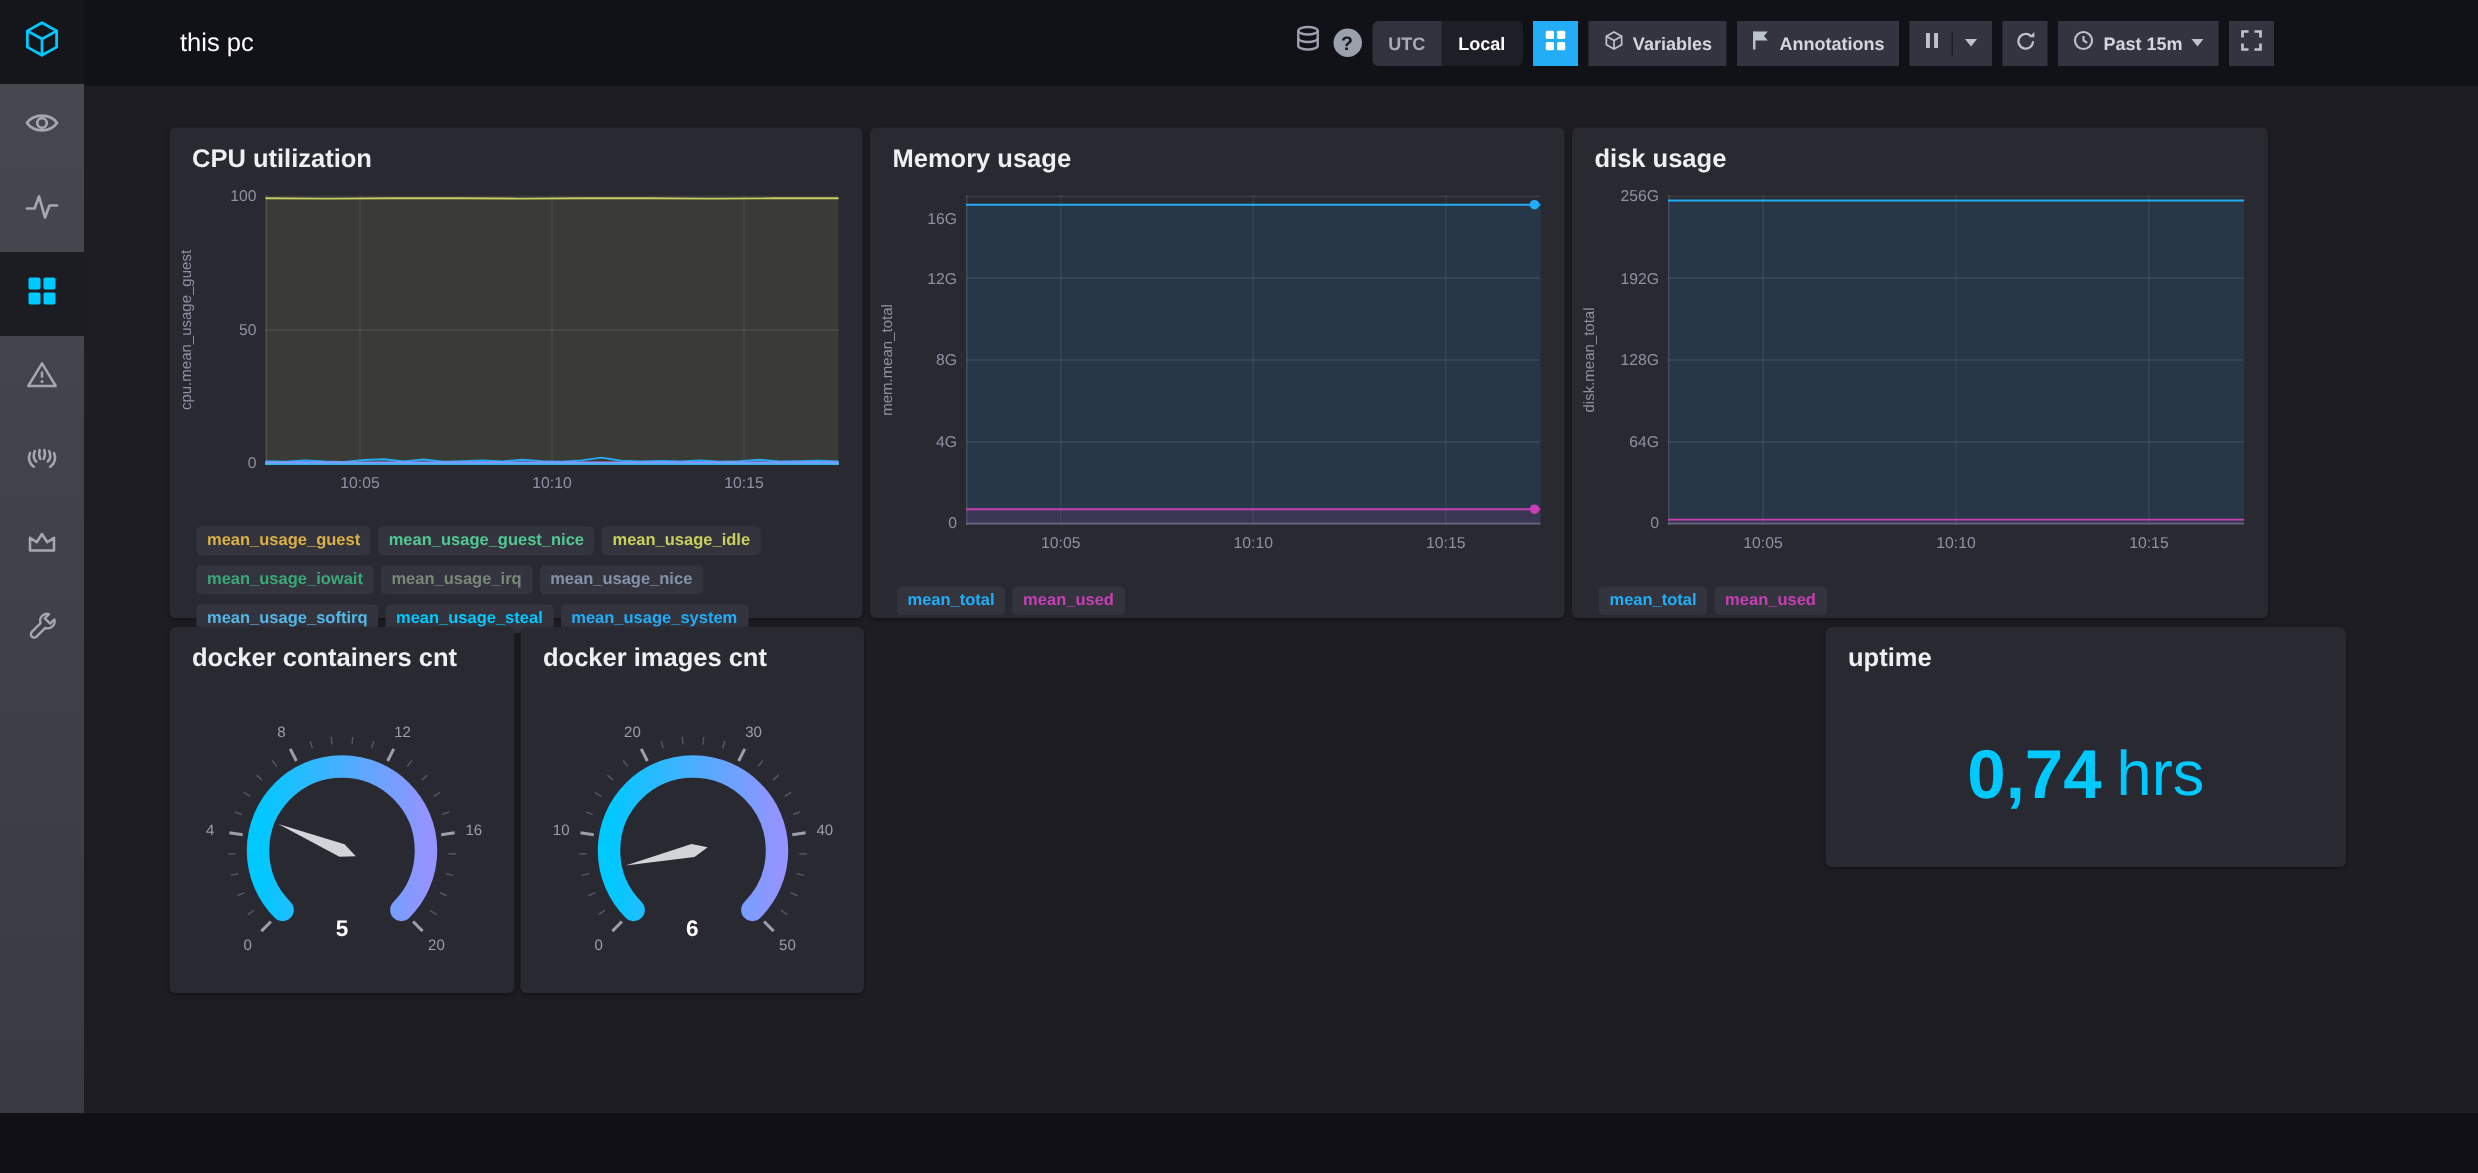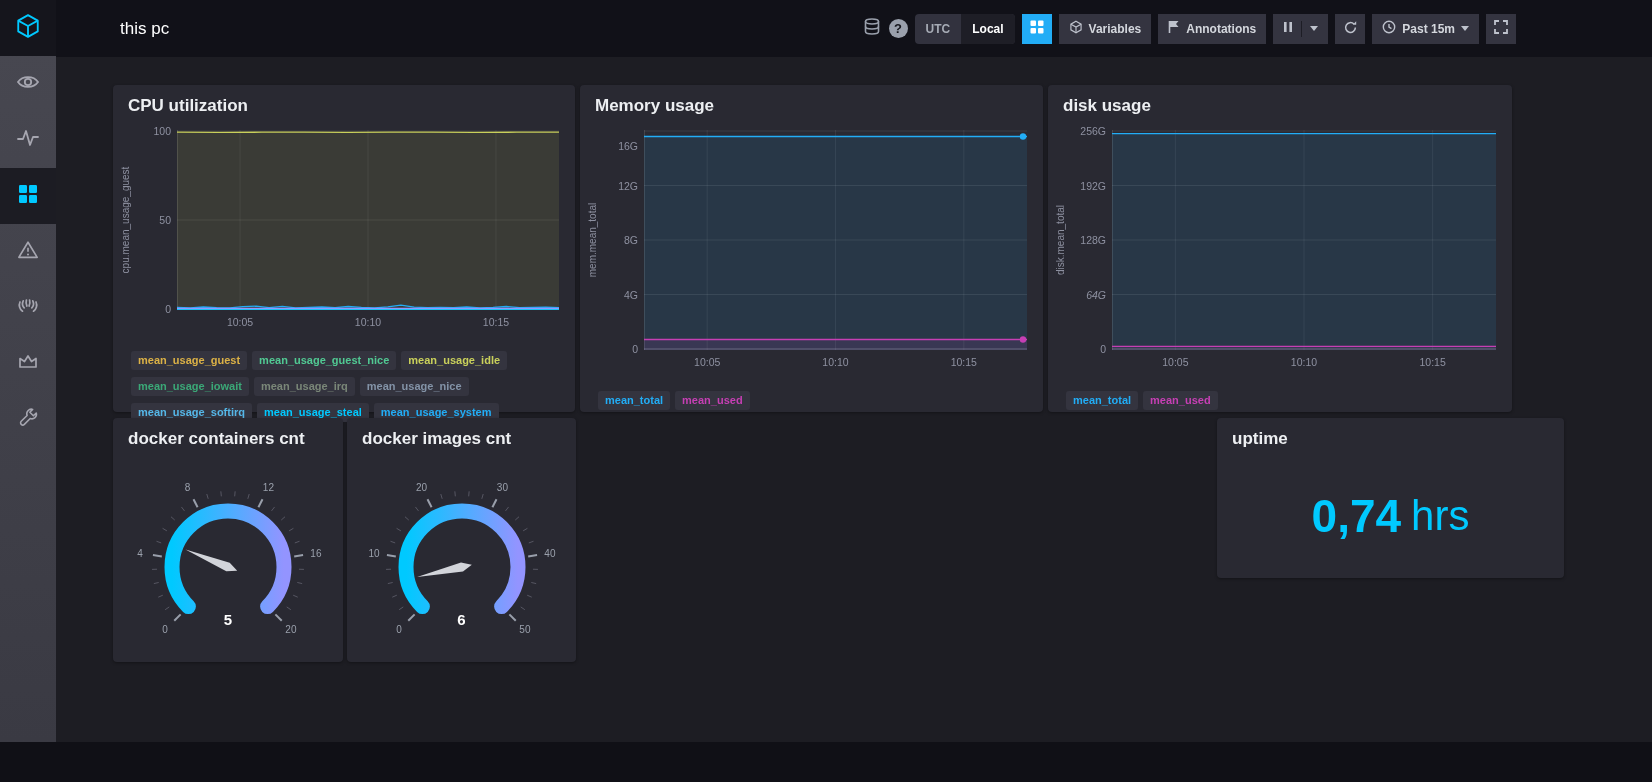--- a/index.html
+++ b/index.html
@@ -324,21 +324,21 @@
           <line x1="63.36" x2="63.36" y1="0" y2="220" stroke="rgba(255,255,255,0.07)"></line>
           <line x1="192" x2="192" y1="0" y2="220" stroke="rgba(255,255,255,0.07)"></line>
           <line x1="320.64" x2="320.64" y1="0" y2="220" stroke="rgba(255,255,255,0.07)"></line>
           <line x1="0.5" x2="0.5" y1="0" y2="220" stroke="rgba(255,255,255,0.12)"></line>
           <path d="M0,220 L0.0,3.6 L384.0,3.6 L384,220 Z" fill="#22ADF6" fill-opacity="0.11" stroke="none"></path>
           <polyline points="0.0,3.6 384.0,3.6" fill="none" stroke="#22ADF6" stroke-width="1.3"></polyline>
           <path d="M0,220 L0.0,216.4 L384.0,216.4 L384,220 Z" fill="#C63FB4" fill-opacity="0.11" stroke="none"></path>
           <polyline points="0.0,216.4 384.0,216.4" fill="none" stroke="#C63FB4" stroke-width="1.3"></polyline>
         </svg>
         <div class="y-tick" style="top: 213px;">0</div>
-        <div class="y-tick" style="top: 158.5px; font-style: italic;">64G</div>
+        <div class="y-tick" style="top: 158.5px;">64G</div>
         <div class="y-tick" style="top: 104px;">128G</div>
         <div class="y-tick" style="top: 49.5px;">192G</div>
         <div class="y-tick" style="top: -5px;">256G</div>
         <div class="x-tick" style="left: 39.36px;">10:05</div>
         <div class="x-tick" style="left: 168px;">10:10</div>
         <div class="x-tick" style="left: 296.64px;">10:15</div>
       </div>
     <div class="legend"><span class="chip" style="color: rgb(34, 173, 246);">mean_total</span><span class="chip" style="color: rgb(198, 63, 180);">mean_used</span></div>
   </section>
 

